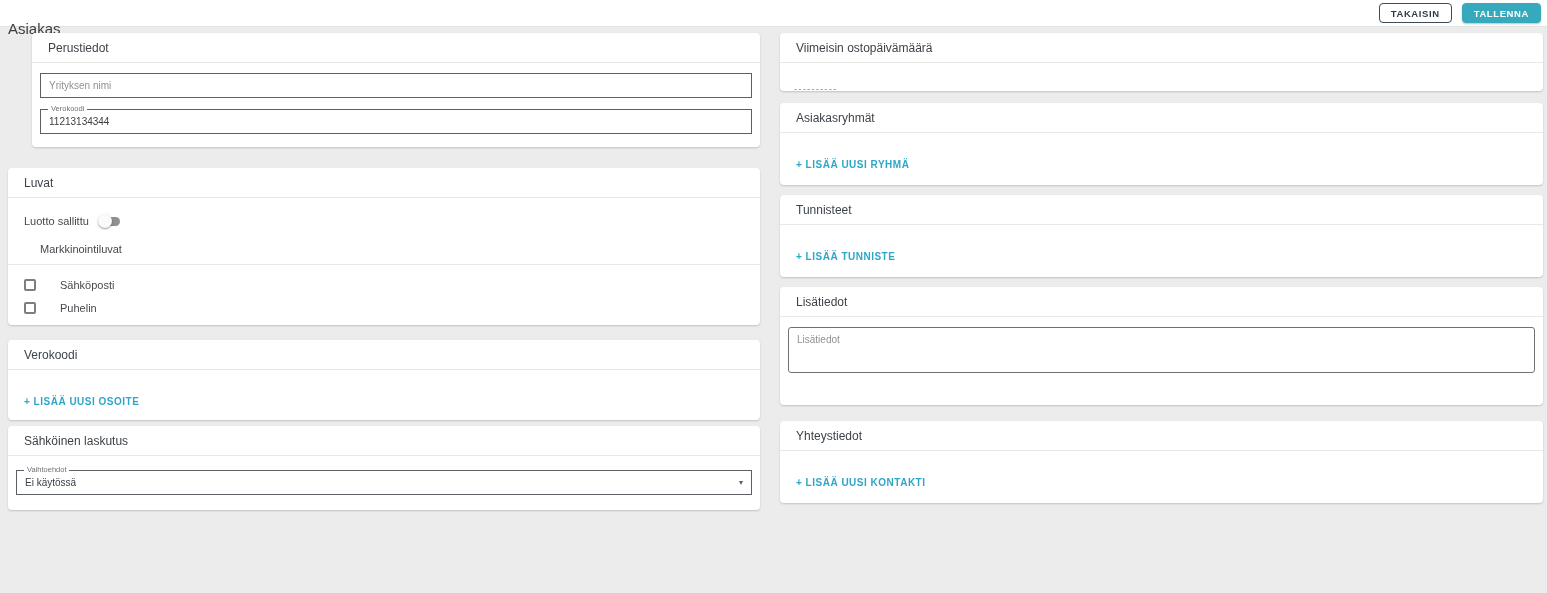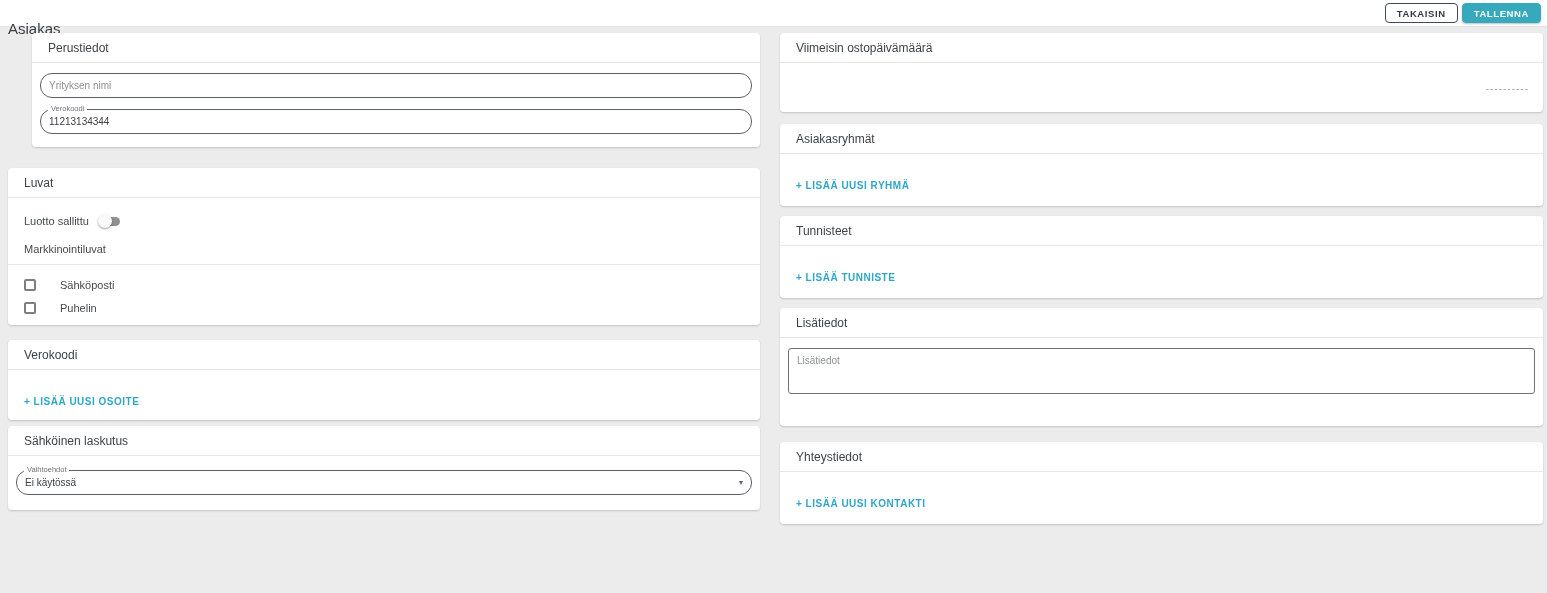--- a/index.html
+++ b/index.html
@@ -9,21 +9,21 @@
     background:#ececec;
     color:#3b4248;
     overflow:hidden;
   }
   .topbar {
     height:27px; background:#fff; border-bottom:1px solid #e2e2e2;
     display:flex; align-items:center; justify-content:space-between;
     padding:0 6px 0 8px;
   }
   .page-title { font-size:15px; font-weight:500; color:#3a3f45;margin-top:31px; }
-  .topbar-actions { display:flex; gap:4px;border-radius:9px; }
+  .topbar-actions { display:flex; gap:10px;border-radius:9px; }
   .btn {
     height:20px; padding:0 11px; border-radius:4px;
     font-family:"Liberation Sans", sans-serif;
     font-size:9.5px; font-weight:600; letter-spacing:.6px;
     cursor:pointer; text-transform:uppercase;
   }
   .btn-outline { background:#fff; border:1px solid #3f4b59; color:#313b46; }
   .btn-primary { background:#36a9bd; border:1px solid #36a9bd; color:#fff; box-shadow:0 1px 2px rgba(0,0,0,.25); }
 
   .content { display:flex; align-items:flex-start; padding:6px 4px 0 8px; }
@@ -38,21 +38,21 @@
     height:29px; display:flex; align-items:center; padding:0 16px;
     font-size:12px; font-weight:500; color:#3d4349;
   }
   .divider { border-bottom:1px solid #e8e8e8; height:0; }
 
   .pad8  { padding:8px; }
   .pad16 { padding:0 16px; }
 
   .field { position:relative; }
   .field input, .select-box {
-    width:100%; height:25px; border:1px solid #5b6066; border-radius:12px;
+    width:100%; height:25px; border:1px solid #5b6066; border-radius:0;
     background:#fff; padding:0 8px; font-family:"Liberation Sans", sans-serif;
     font-size:10px; color:#3c4043;
   }
   .field input::placeholder { color:#8d9296; opacity:1; }
   .float-label {
     position:absolute; top:-5px; left:8px; background:#fff;
     font-size:7.5px; color:#6f7377; padding:0 3px; line-height:1.2; z-index:2;
   }
   .select-box {
     display:flex; align-items:center; justify-content:space-between;
@@ -64,21 +64,21 @@
   .toggle-label, .sub-header, .check-label { font-size:11px; color:#45494d; }
   .switch { position:relative; width:22px; height:14px; cursor:pointer; flex:0 0 auto; }
   .switch .track {
     position:absolute; left:3px; top:3px; width:19px; height:9px;
     border-radius:5px; background:#8f9093;
   }
   .switch .thumb {
     position:absolute; left:0; top:0; width:14px; height:14px; border-radius:50%;
     background:#fafafa; box-shadow:0 1px 2px rgba(0,0,0,.4);
   }
-  .sub-header { padding:13px 0 9px; }
+  .sub-header { padding:13px 0 9px;margin-left:16px; }
   .check-row { display:flex; align-items:center; gap:24px; margin-top:9px; height:14px; }
   .checkbox {
     width:12px; height:12px; border:2px solid #7b7f83; border-radius:2px;
     background:#fff; cursor:pointer; flex:0 0 auto;
   }
   .link-row { padding:21px 16px; }
   .add-link {
     font-size:10px; font-weight:600; letter-spacing:.5px; color:#2fa6c7;
     text-decoration:none; cursor:pointer; text-transform:uppercase;
   }
@@ -166,21 +166,21 @@
               <span class="caret">▾</span>
             </div>
           </div>
         </div>
       </section>
 
     </div>
 
     <div class="col-right">
 
-      <section class="card" style="height:79px;text-align:right;">
+      <section class="card" style="height:58px;">
         <div class="card-header">Viimeisin ostopäivämäärä</div>
         <div class="divider"></div>
         <div class="muted-value">----------</div>
       </section>
 
       <section class="card" style="height:82px; margin-top:12px;">
         <div class="card-header">Asiakasryhmät</div>
         <div class="divider"></div>
         <div class="link-row">
           <a class="add-link">+ LISÄÄ UUSI RYHMÄ</a>

